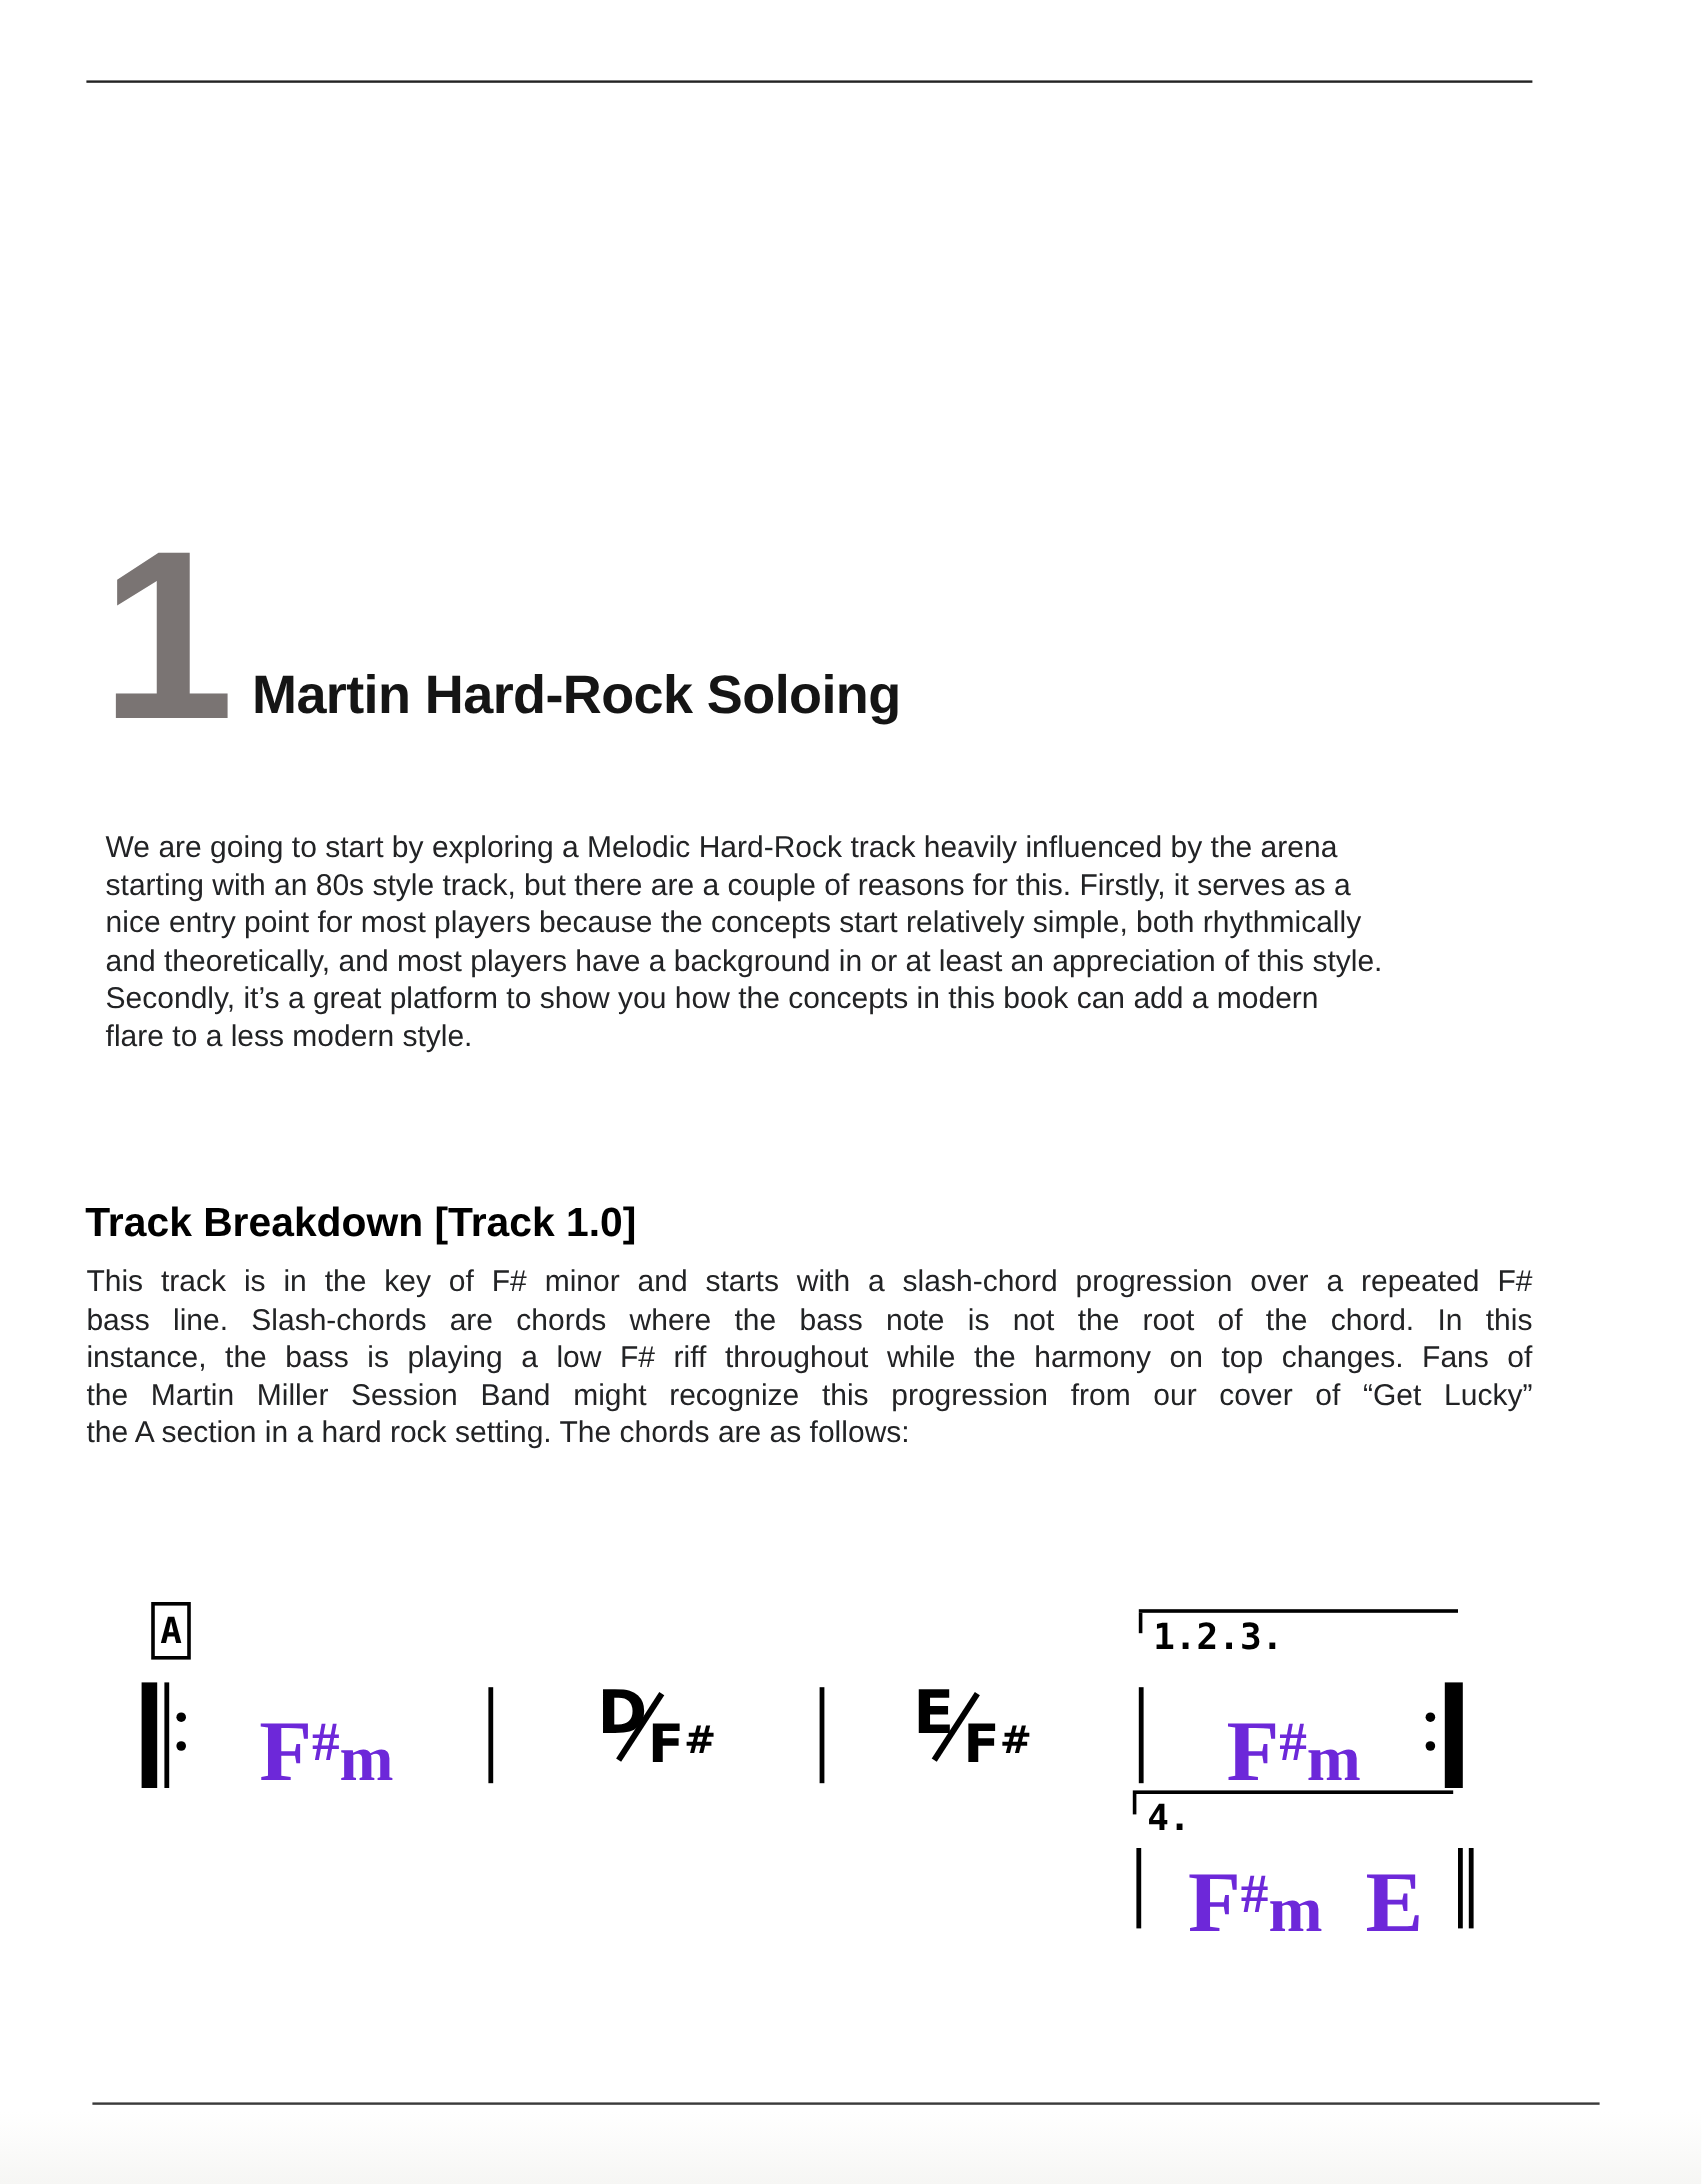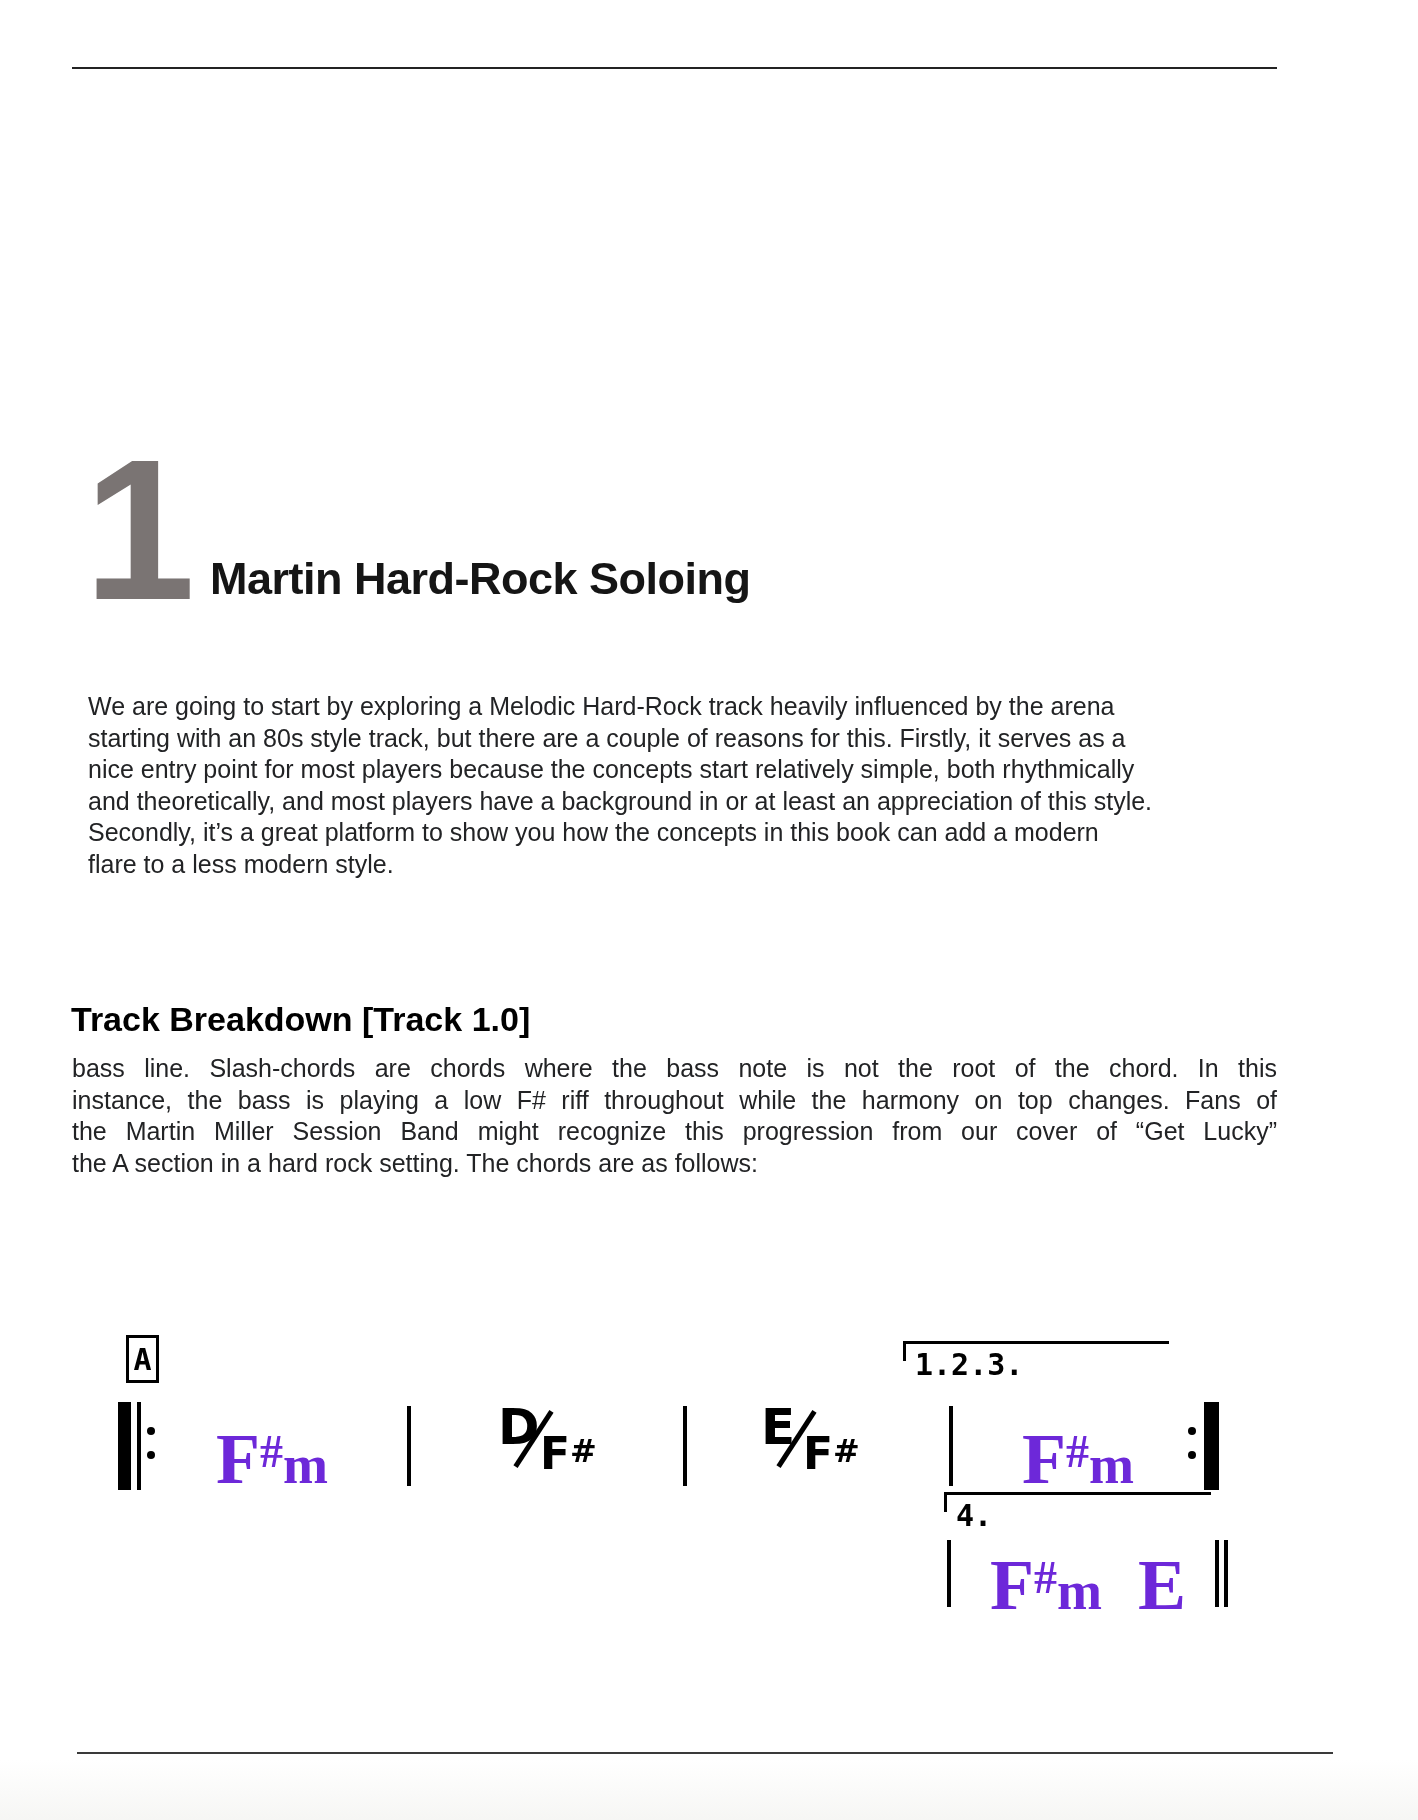--- a/index.html
+++ b/index.html
@@ -86,20 +86,21 @@
       <div class="tline"><span>starting with an 80s style track, but there are a couple of reasons for this. Firstly, it serves as a</span></div>
       <div class="tline"><span>nice entry point for most players because the concepts start relatively simple, both rhythmically</span></div>
       <div class="tline"><span>and theoretically, and most players have a background in or at least an appreciation of this style.</span></div>
       <div class="tline"><span>Secondly, it’s a great platform to show you how the concepts in this book can add a modern</span></div>
       <div class="tline"><span>flare to a less modern style.</span></div>
     </div>
 
   <h2 class="section-heading">Track Breakdown [Track 1.0]</h2>
 
   <div class="para p2 justify">
+      <div class="tline"><span>This track is in the key of F# minor and starts with a slash-chord progression over a repeated F#</span></div>
       <div class="tline"><span>bass line. Slash-chords are chords where the bass note is not the root of the chord. In this</span></div>
       <div class="tline"><span>instance, the bass is playing a low F# riff throughout while the harmony on top changes. Fans of</span></div>
       <div class="tline"><span>the Martin Miller Session Band might recognize this progression from our cover of “Get Lucky”</span></div>
       <div class="tline"><span>the A section in a hard rock setting. The chords are as follows:</span></div>
     </div>
 
   <div class="chart">
 
     <div class="rehearsal">
       <span>A</span>
@@ -125,21 +126,21 @@
     <div class="bl" style="left:683px; top:1406px; width:4px; height:80px;"></div>
 
     <div class="slash-chord" style="left:761px; top:1402px;">
       <span class="top">E</span>
       <span class="sslash"></span>
       <span class="bot"><span>F</span><span class="acc2">#</span></span>
     </div>
 
     <div class="bl" style="left:949px; top:1406px; width:4px; height:80px;"></div>
 
-    <div class="volta" style="left:903px; top:1341px; width:266px;">
+    <div class="volta" style="left:949px; top:1341px; width:266px;">
       <span class="vlabel">1.2.3.</span>
     </div>
 
     <div class="chord" style="left:1022px; top:1423px;">
       <span class="root">F</span><span class="acc">#</span><span class="qual">m</span>
     </div>
 
     <div class="dot" style="left:1188px; top:1427px;"></div>
     <div class="dot" style="left:1188px; top:1451px;"></div>
     <div class="bl" style="left:1204px; top:1402px; width:15px; height:88px;"></div>

